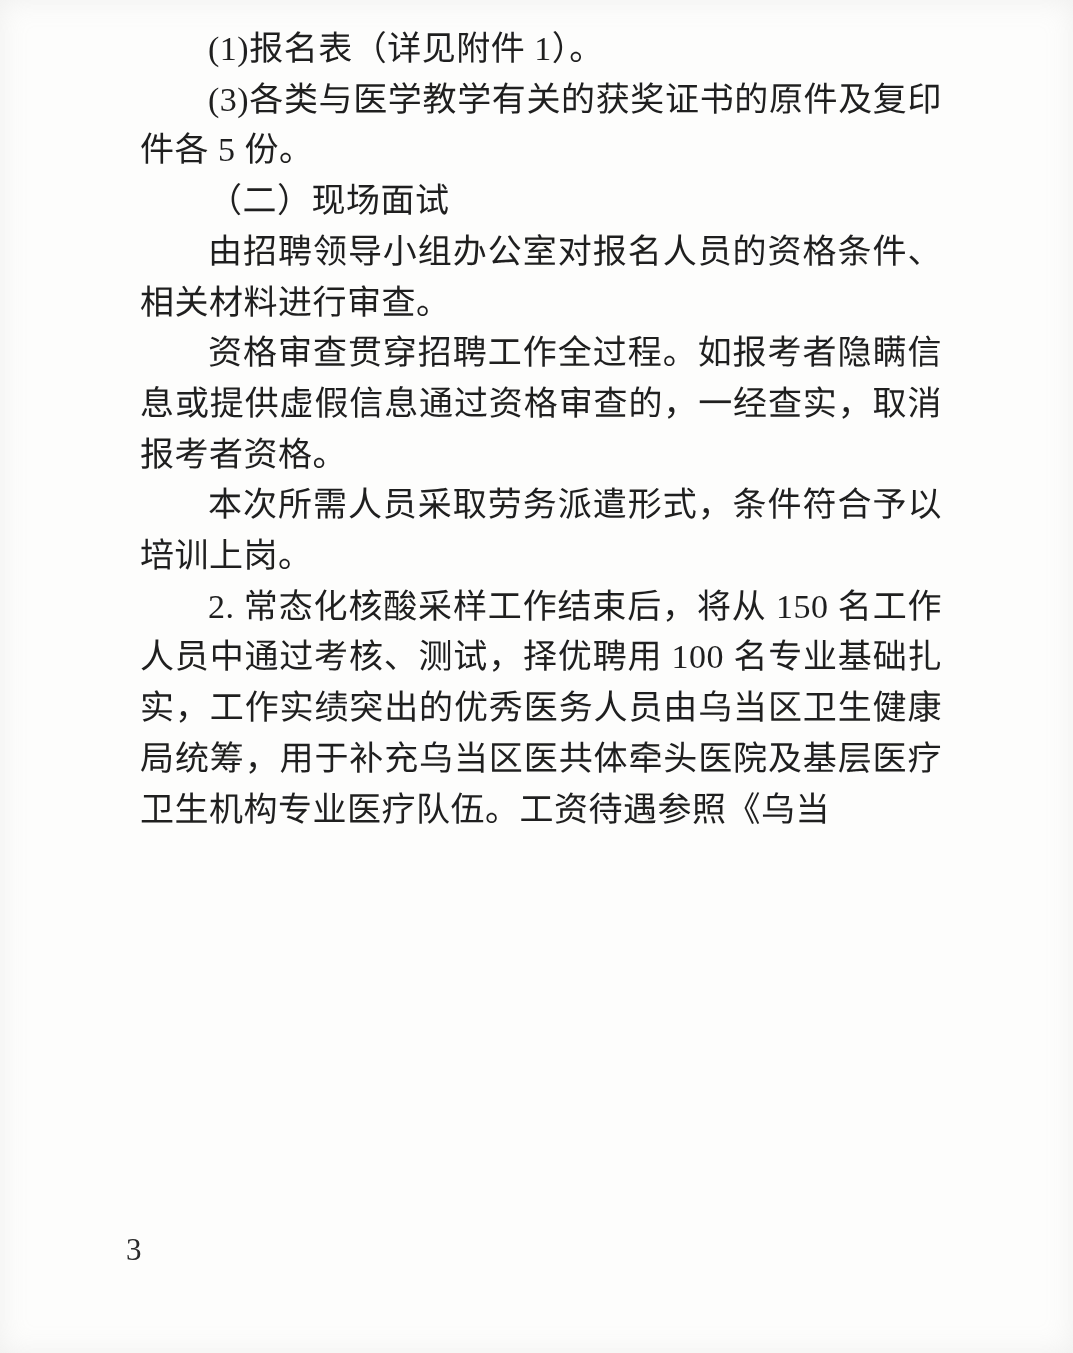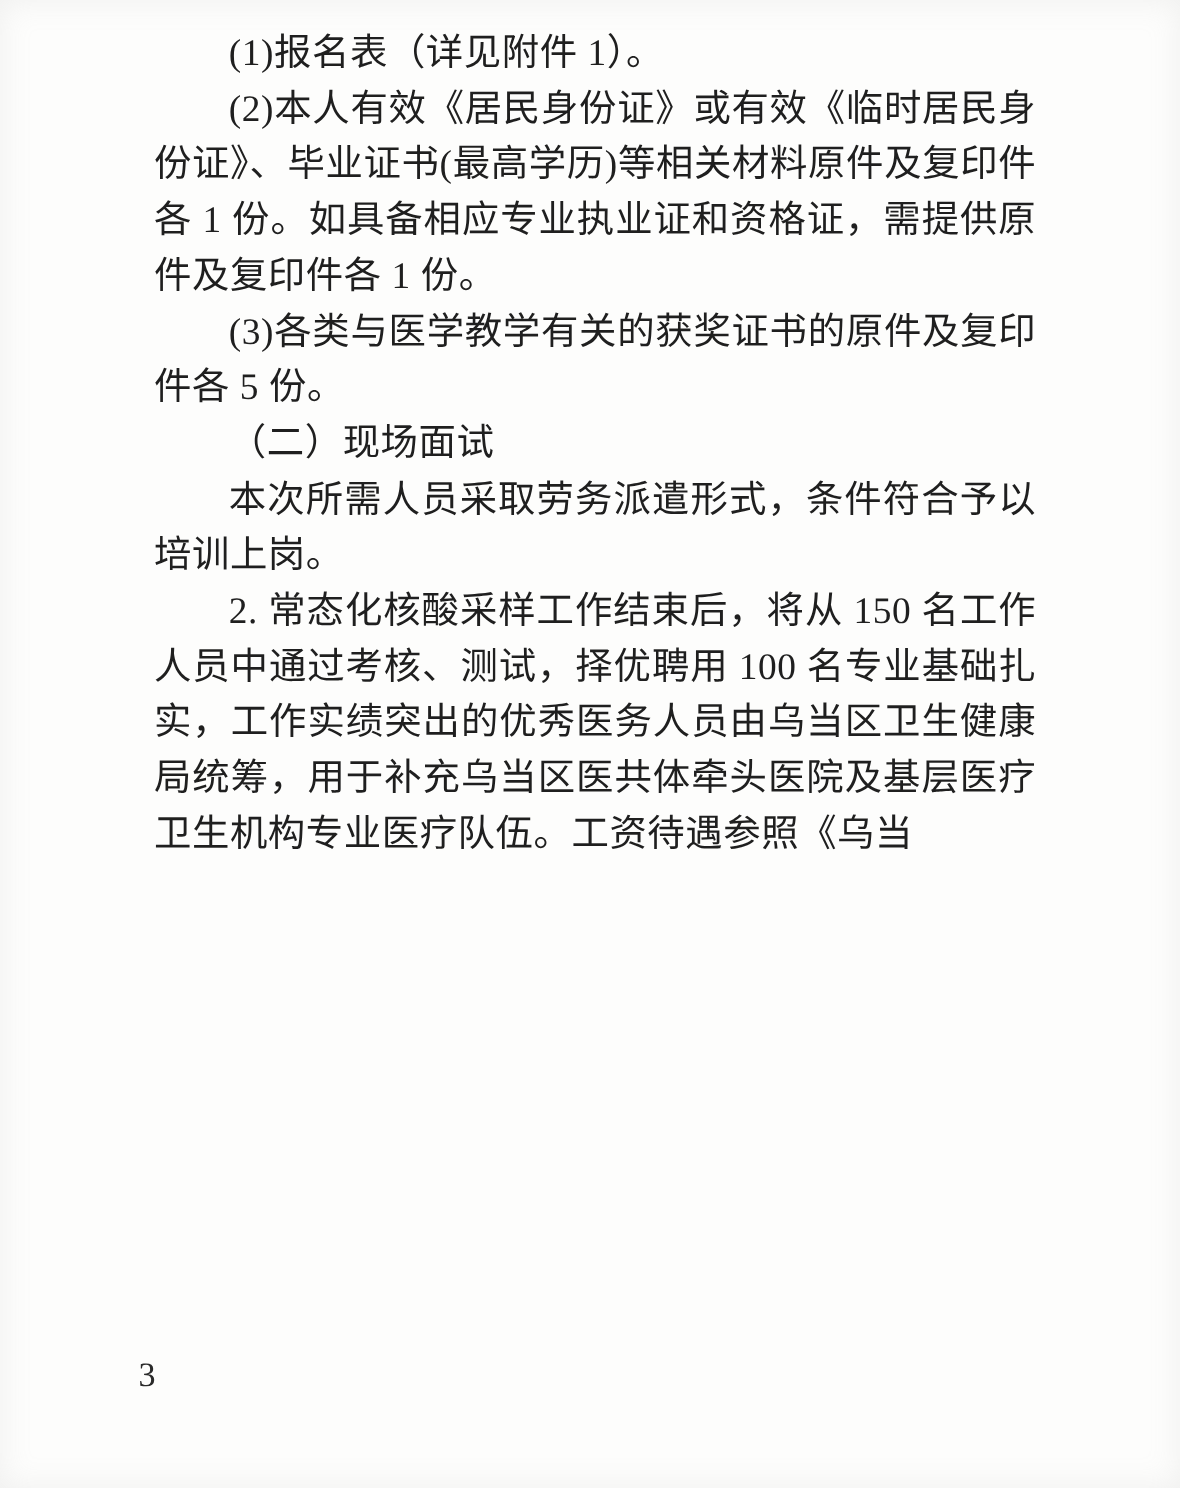--- a/index.html
+++ b/index.html
@@ -41,20 +41,21 @@
     line-height: 1;
     color: #2a2a2a;
   }
 </style>
 </head>
 <body>
 
 <div class="page">
   <div class="content">
     <p>(1)报名表（详见附件 1）。</p>
-    <p>(2)本人有效《居民身份证》或有效《临时居民身份证》、毕业证书(最高学历)等相关材料原件及复印件各 1 份。如具备相应专业执业证和资格证，需提供原件及复印件各 1 份。</p>
     <p>(3)各类与医学教学有关的获奖证书的原件及复印件各 5 份。</p>
     <p>（二）现场面试</p>
+    <p>由招聘领导小组办公室对报名人员的资格条件、相关材料进行审查。</p>
+    <p>资格审查贯穿招聘工作全过程。如报考者隐瞒信息或提供虚假信息通过资格审查的，一经查实，取消报考者资格。</p>
     <p>本次所需人员采取劳务派遣形式，条件符合予以培训上岗。</p>
     <p>2. 常态化核酸采样工作结束后，将从 150 名工作人员中通过考核、测试，择优聘用 100 名专业基础扎实，工作实绩突出的优秀医务人员由乌当区卫生健康局统筹，用于补充乌当区医共体牵头医院及基层医疗卫生机构专业医疗队伍。工资待遇参照《乌当</p>
   </div>
   <div class="page-number">3</div>
 </div>
 
 </body></html>

